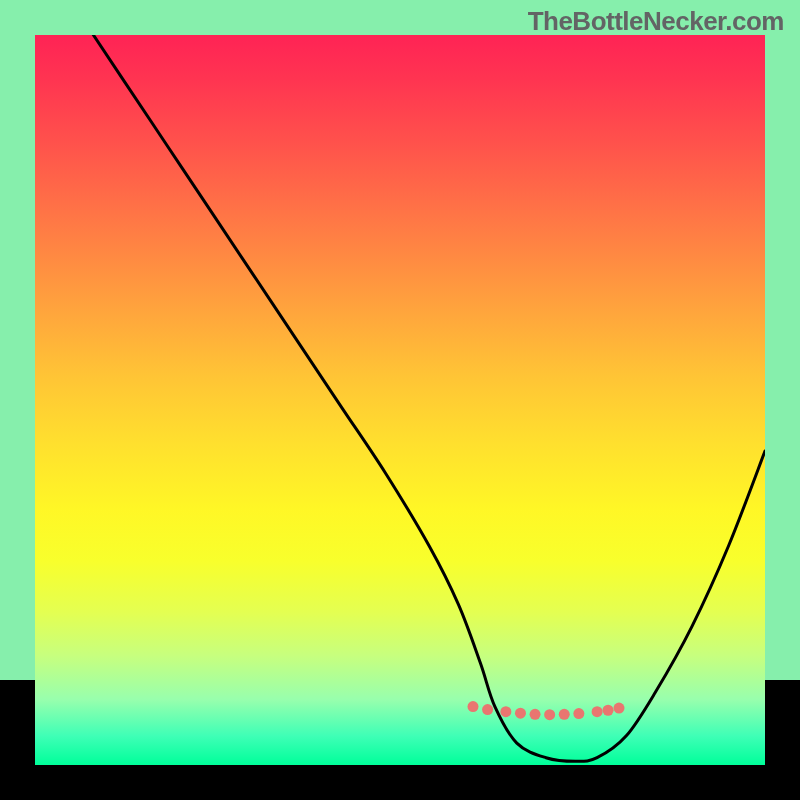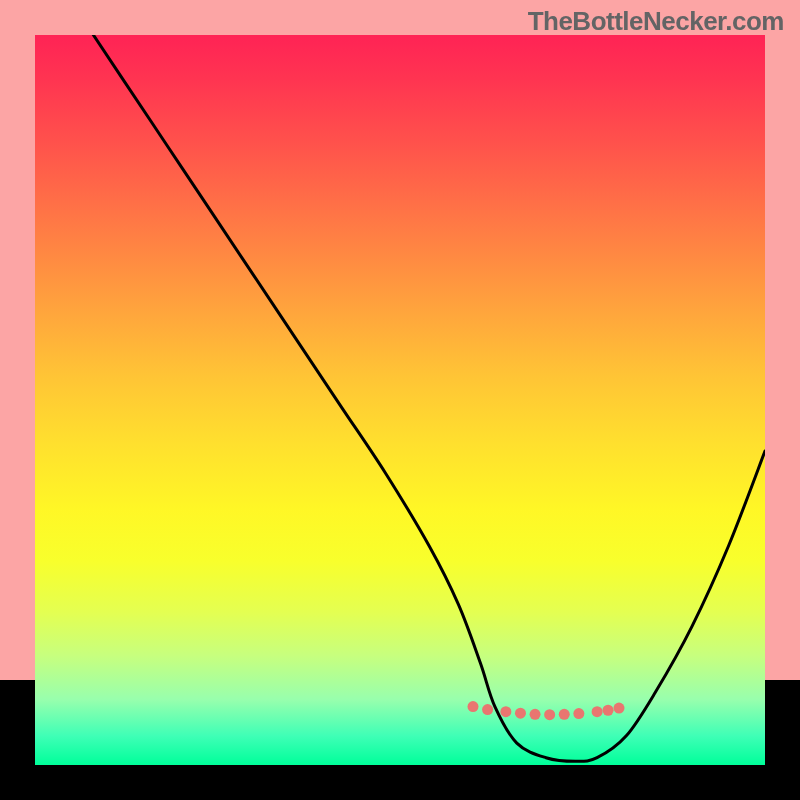--- a/index.html
+++ b/index.html
@@ -1,17 +1,17 @@
 <!DOCTYPE html>
 <html><head>
 <meta charset="utf-8">
 <style>
 *{margin:0;padding:0;box-sizing:border-box}
 html,body{width:800px;height:800px;background:#000;overflow:hidden}
-.container{width:800px;height:680px;background:#fca5a5;position:relative}
+.container{width:800px;height:680px;background:#86efac;position:relative}
 .watermark{position:absolute;top:6px;right:16px;color:#636465;font-family:Arial,Helvetica,sans-serif;font-size:26px;font-weight:600;letter-spacing:-0.5px;z-index:5}
 .plot{position:absolute;left:35px;top:35px;width:730px;height:730px}
 .gradient{position:absolute;left:0;top:0;width:730px;height:730px;background:linear-gradient(to bottom,
   #ff2355 0%,
   #ff3451 6%,
   #ff564b 16%,
   #ff7a45 26%,
   #ff9e3e 36%,
   #ffc236 46%,
   #ffe02e 56%,

